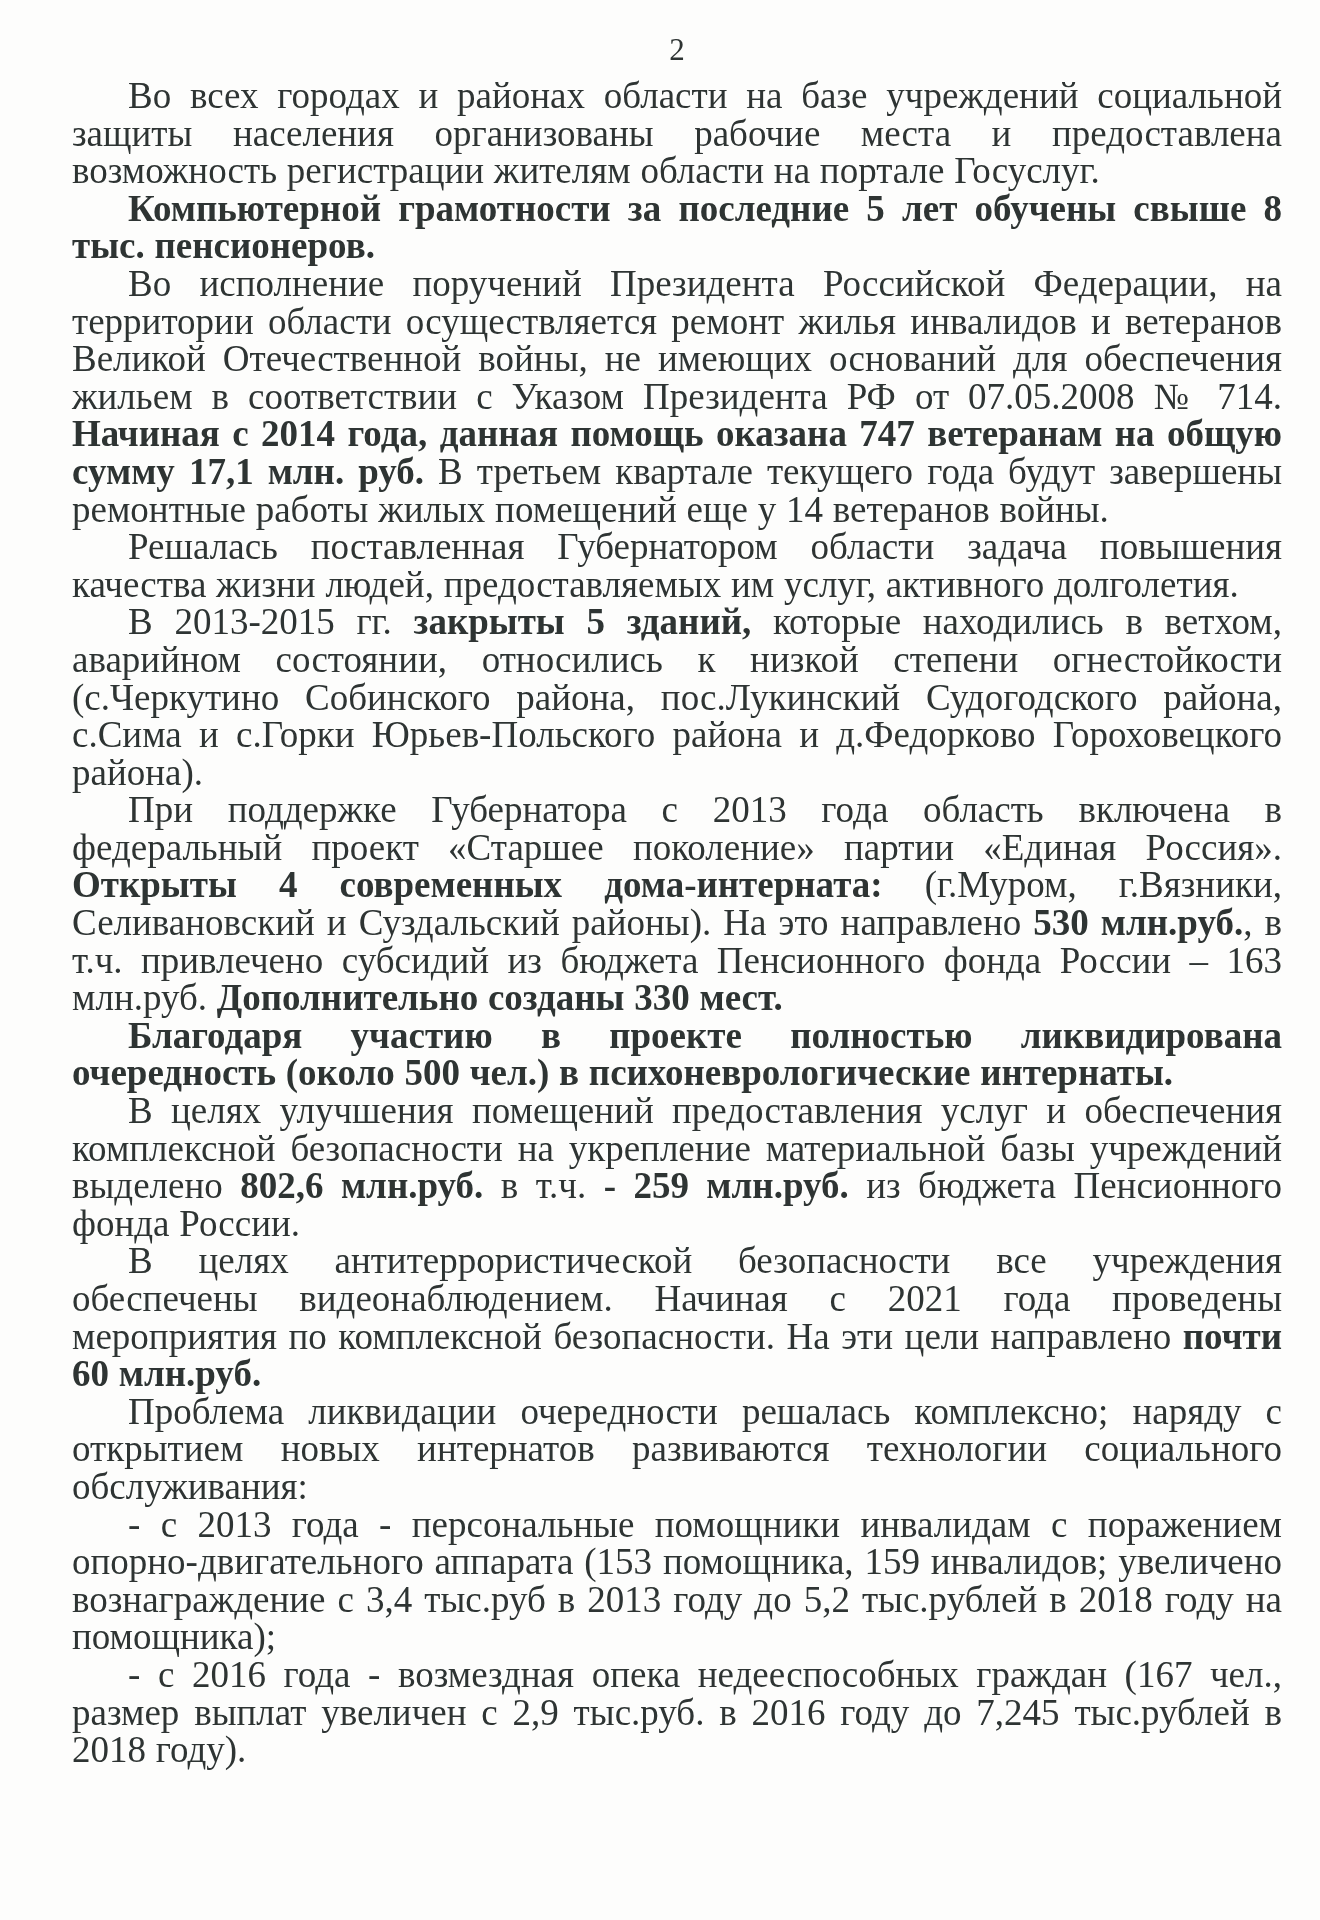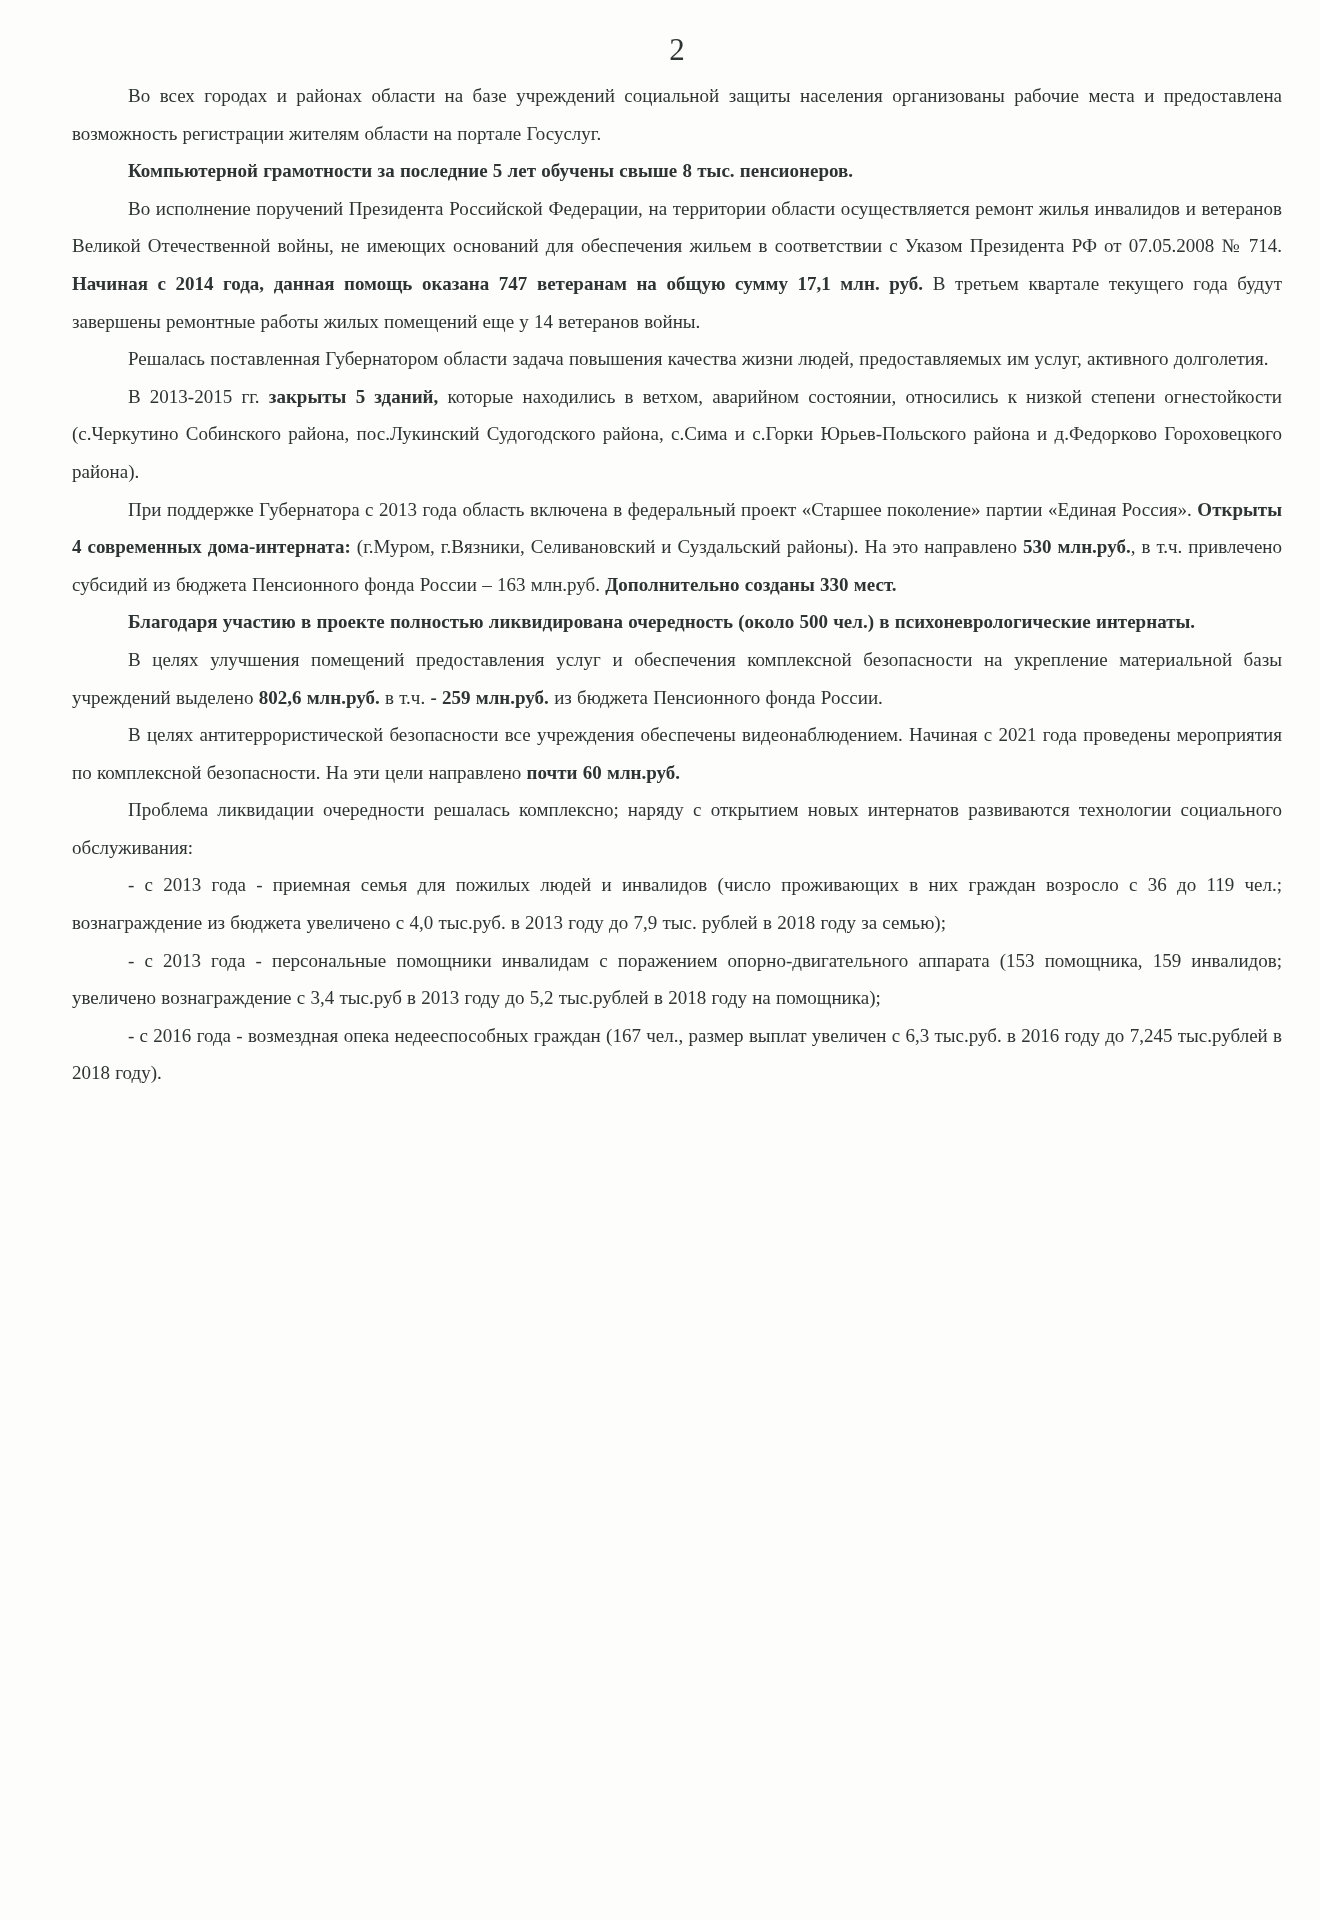--- a/index.html
+++ b/index.html
@@ -23,21 +23,21 @@
   }
   .page-number {
     text-align: center;
     font-size: 31px;
     line-height: 1;
     margin: 0 0 12px 0;
     font-weight: normal;
   }
   .doc-body p.para {
     margin: 0;
-    font-size: 19px;
+    font-size: 37px;
     line-height: 37.6px;
     text-align: justify;
     text-indent: 56px;
     word-spacing: 0.5px;
   }
   .doc-body p.para span.b {
     font-weight: bold;
   }
 </style>
 </head>
@@ -49,17 +49,16 @@
       <p class="para"><span>Во всех городах и районах области на базе учреждений социальной защиты населения организованы рабочие места и предоставлена возможность регистрации жителям области на портале Госуслуг.</span></p>
       <p class="para"><span class="b">Компьютерной грамотности за последние 5 лет обучены свыше 8 тыс. пенсионеров.</span></p>
       <p class="para"><span>Во исполнение поручений Президента Российской Федерации, на территории области осуществляется ремонт жилья инвалидов и ветеранов Великой Отечественной войны, не имеющих оснований для обеспечения жильем в соответствии с Указом Президента РФ от 07.05.2008 № 714. </span><span class="b">Начиная с 2014 года, данная помощь оказана 747 ветеранам на общую сумму 17,1 млн. руб.</span><span> В третьем квартале текущего года будут завершены ремонтные работы жилых помещений еще у 14 ветеранов войны.</span></p>
       <p class="para"><span>Решалась поставленная Губернатором области задача повышения качества жизни людей, предоставляемых им услуг, активного долголетия.</span></p>
       <p class="para"><span>В 2013-2015 гг. </span><span class="b">закрыты 5 зданий,</span><span> которые находились в ветхом, аварийном состоянии, относились к низкой степени огнестойкости (с.Черкутино Собинского района, пос.Лукинский Судогодского района, с.Сима и с.Горки Юрьев-Польского района и д.Федорково Гороховецкого района).</span></p>
       <p class="para"><span>При поддержке Губернатора с 2013 года область включена в федеральный проект «Старшее поколение» партии «Единая Россия». </span><span class="b">Открыты 4 современных дома-интерната:</span><span> (г.Муром, г.Вязники, Селивановский и Суздальский районы). На это направлено </span><span class="b">530 млн.руб.</span><span>, в т.ч. привлечено субсидий из бюджета Пенсионного фонда России – 163 млн.руб. </span><span class="b">Дополнительно созданы 330 мест.</span></p>
       <p class="para"><span class="b">Благодаря участию в проекте полностью ликвидирована очередность (около 500 чел.) в психоневрологические интернаты.</span></p>
       <p class="para"><span>В целях улучшения помещений предоставления услуг и обеспечения комплексной безопасности на укрепление материальной базы учреждений выделено </span><span class="b">802,6 млн.руб.</span><span> в т.ч. </span><span class="b">- 259 млн.руб.</span><span> из бюджета Пенсионного фонда России.</span></p>
       <p class="para"><span>В целях антитеррористической безопасности все учреждения обеспечены видеонаблюдением. Начиная с 2021 года проведены мероприятия по комплексной безопасности. На эти цели направлено </span><span class="b">почти 60 млн.руб.</span></p>
       <p class="para"><span>Проблема ликвидации очередности решалась комплексно; наряду с открытием новых интернатов развиваются технологии социального обслуживания:</span></p>
-      <p class="para"><span>- с 2013 года - приемная семья для пожилых людей и инвалидов (число проживающих в них граждан возросло с 36 до 119 чел.; вознаграждение из бюджета увеличено с 4,0 тыс.руб. в 2013 году до 7,9 тыс. рублей в 2018 году за семью);</span></p>
       <p class="para"><span>- с 2013 года - персональные помощники инвалидам с поражением опорно-двигательного аппарата (153 помощника, 159 инвалидов; увеличено вознаграждение с 3,4 тыс.руб в 2013 году до 5,2 тыс.рублей в 2018 году на помощника);</span></p>
-      <p class="para"><span>- с 2016 года - возмездная опека недееспособных граждан (167 чел., размер выплат увеличен с 6,3 тыс.руб. в 2016 году до 7,245 тыс.рублей в 2018 году).</span></p>
+      <p class="para"><span>- с 2016 года - возмездная опека недееспособных граждан (167 чел., размер выплат увеличен с 2,9 тыс.руб. в 2016 году до 7,245 тыс.рублей в 2018 году).</span></p>
     </div>
 </div>
 
 </body></html>

